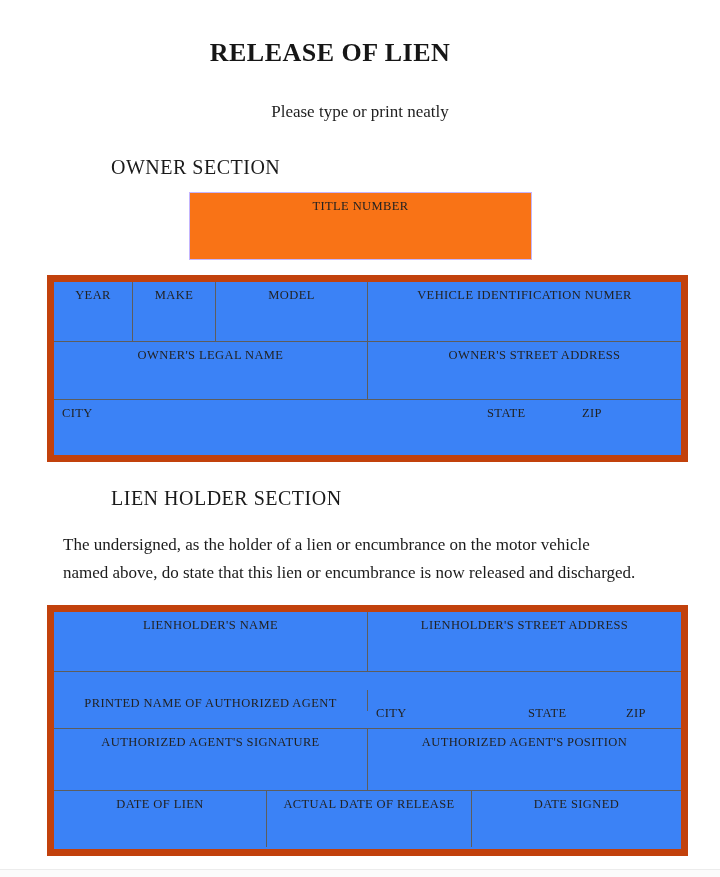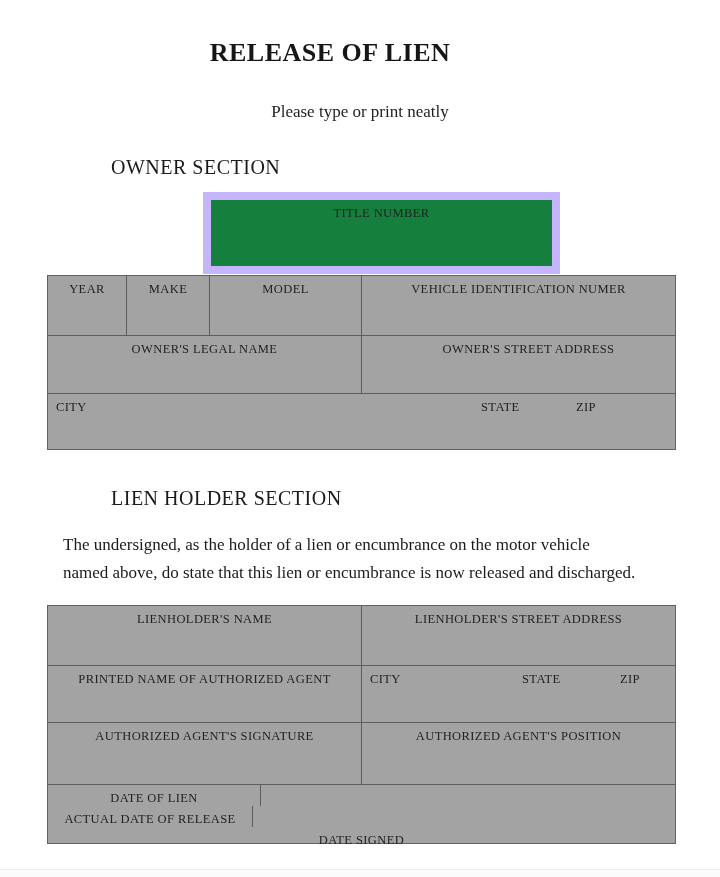--- a/index.html
+++ b/index.html
@@ -35,38 +35,38 @@
   #owner-heading { left: 63px; top: 156px; }
   #lien-heading  { left: 63px; top: 487px; }
 
   .statement {
     left: 63px; top: 531px; width: 580px;
     font-size: 17px; line-height: 28px;
     color: #1b1b1b;
   }
 
   .title-number-box {
-    left: 203px; top: 192px; width: 341px; height: 66px;
-    border: 8px solid #c4b5fd;
-    background: #15803d;
+    left: 189px; top: 192px; width: 341px; height: 66px;
+    border: 1px solid #c4b5fd;
+    background: #f97316;
   }
   .cell-label {
     display: block;
     padding-top: 6px;
     text-align: center;
     font-size: 12.5px;
     letter-spacing: 0.4px;
     color: #222222;
     white-space: nowrap;
   }
 
   
   .form-table {
-    border: 1px solid #c2410c;
-    background: #a3a3a3;
+    border: 7px solid #c2410c;
+    background: #3b82f6;
   }
   #owner-table { left: 47px; top: 275px; width: 627px; height: 173px; }
   #lien-table  { left: 47px; top: 605px; width: 627px; height: 237px; }
 
   .trow { display: flex; box-sizing: border-box; border-bottom: 1px solid #5d5d5d; }
   .trow:last-child { border-bottom: none; }
   .tcell { box-sizing: border-box; border-right: 1px solid #5d5d5d; position: relative; }
   .tcell:last-child { border-right: none; }
 
   
@@ -85,23 +85,23 @@
     white-space: nowrap;
   }
   .label-abs {
     position: absolute; top: 6px;
     font-size: 12.5px; letter-spacing: 0.4px; color: #222;
     white-space: nowrap;
   }
 
   
   #lien-row1 { height: 60px; }
-  #lien-row2 { height: 57px; }
+  #lien-row2 { height: 57px; align-items: center; }
   #lien-row3 { height: 62px; }
-  #lien-row4 { height: 56px; flex-direction: column; }
+  #lien-row4 { height: 56px; }
   .w-dol  { width: 213px; }
   .w-adr  { width: 205px; }
 
   .page-bottom-edge {
     left: 0; bottom: 0; width: 720px; height: 7px;
     background: #fbfbfb;
     border-top: 1px solid #ececec;
   }
 </style>
 </head>

